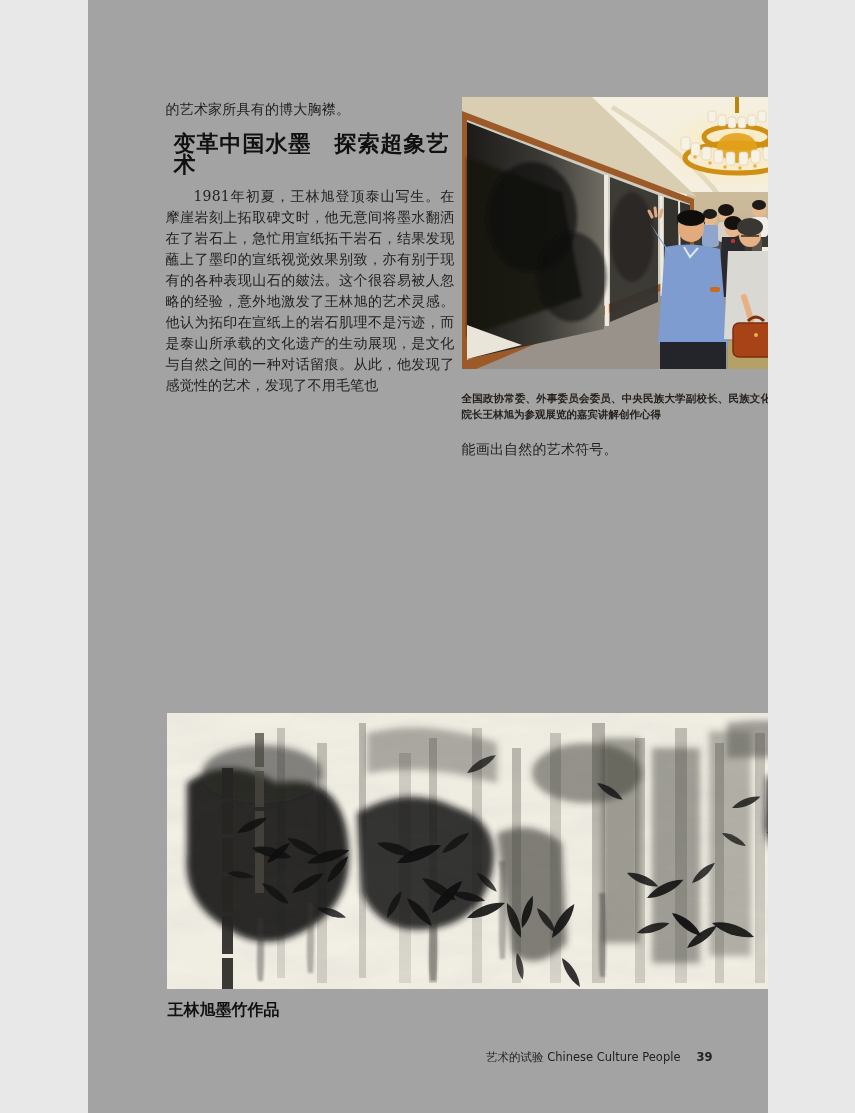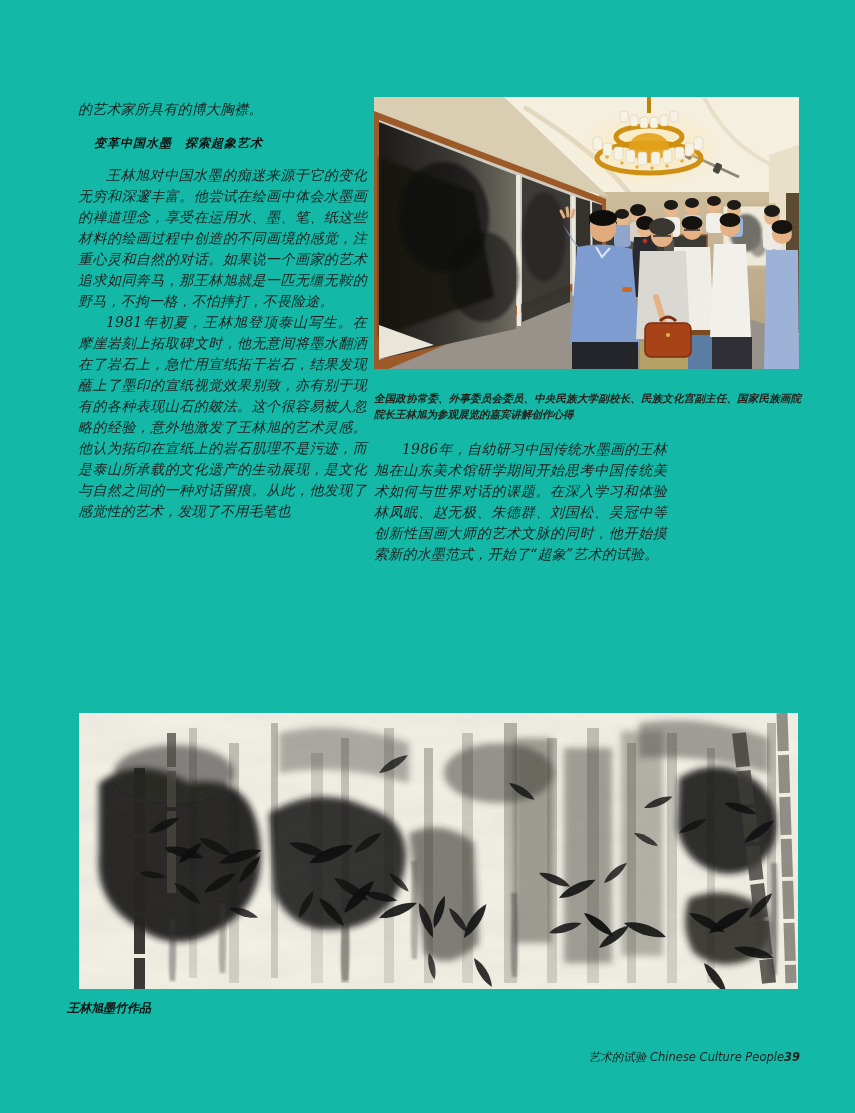--- a/index.html
+++ b/index.html
@@ -1,61 +1,60 @@
 <!DOCTYPE html>
 <html><head>
 <meta charset="utf-8">
 <style>
   html,body{margin:0;padding:0;background:#e8e8e8;}
   #page{
-    position:relative;width:855px;height:1113px;margin:0 auto;
-    background:#14b8a6;overflow:hidden;
-    font-family:"DejaVu Serif", serif;color:#1f1f1f;font-style:italic;
+    position:relative;width:680px;height:1113px;margin:0 auto;
+    background:#a3a3a3;overflow:hidden;
+    font-family:"DejaVu Serif", serif;color:#1f1f1f;
   }
   .col{position:absolute;text-align:justify;font-size:14px;line-height:21px;letter-spacing:.2px;}
   .col p{margin:0;text-indent:2em;}
   .col p.noindent{text-indent:0;}
   #left-col{left:78px;top:99px;width:289px;}
   #right-col{left:374px;top:439px;width:293px;}
   h2.section{
-    font-family:"DejaVu Sans", sans-serif;font-size:12px;font-weight:bold;
-    margin:13px 0 11px 16px;letter-spacing:1px;color:#111;text-indent:0;text-align:left;
+    font-family:"DejaVu Sans", sans-serif;font-size:22px;font-weight:bold;
+    margin:13px 0 11px 8px;letter-spacing:1px;color:#111;text-indent:0;text-align:left;
   }
   #photo-box{position:absolute;left:374px;top:97px;width:425px;height:272px;overflow:hidden;}
   #photo-box svg{display:block;}
   #photo-caption{
     position:absolute;left:374px;top:391px;width:427px;
     font-family:"DejaVu Sans", sans-serif;font-weight:bold;
     font-size:10.5px;line-height:15.5px;color:#26211c;text-align:justify;
   }
   #artwork-box{position:absolute;left:79px;top:713px;width:719px;height:276px;overflow:hidden;}
   #artwork-caption{
-    position:absolute;left:67px;top:1000px;
-    font-family:"DejaVu Sans", sans-serif;font-weight:bold;font-size:12px;color:#111;
+    position:absolute;left:80px;top:1000px;
+    font-family:"DejaVu Sans", sans-serif;font-weight:bold;font-size:16px;color:#111;
   }
   #footer{
     position:absolute;right:55px;top:1050px;
     font-family:"DejaVu Sans", sans-serif;font-size:11.5px;color:#222;
   }
-  #footer .pagenum{font-weight:bold;margin-left:0;}
+  #footer .pagenum{font-weight:bold;margin-left:16px;}
 </style>
 </head>
 <body>
 
 <div id="page">
 
   <div id="left-col" class="col">
     <p class="noindent">的艺术家所具有的博大胸襟。</p>
     <h2 class="section">变革中国水墨　探索超象艺术</h2>
-    <p>王林旭对中国水墨的痴迷来源于它的变化无穷和深邃丰富。他尝试在绘画中体会水墨画的禅道理念，享受在运用水、墨、笔、纸这些材料的绘画过程中创造的不同画境的感觉，注重心灵和自然的对话。如果说一个画家的艺术追求如同奔马，那王林旭就是一匹无缰无鞍的野马，不拘一格，不怕摔打，不畏险途。</p>
     <p>1981年初夏，王林旭登顶泰山写生。在摩崖岩刻上拓取碑文时，他无意间将墨水翻洒在了岩石上，急忙用宣纸拓干岩石，结果发现蘸上了墨印的宣纸视觉效果别致，亦有别于现有的各种表现山石的皴法。这个很容易被人忽略的经验，意外地激发了王林旭的艺术灵感。他认为拓印在宣纸上的岩石肌理不是污迹，而是泰山所承载的文化遗产的生动展现，是文化与自然之间的一种对话留痕。从此，他发现了感觉性的艺术，发现了不用毛笔也</p>
   </div>
 
   <div id="right-col" class="col">
-    <p>1986年，自幼研习中国传统水墨画的王林旭在山东美术馆研学期间开始思考中国传统美术如何与世界对话的课题。在深入学习和体验林凤眠、赵无极、朱德群、刘国松、吴冠中等创新性国画大师的艺术文脉的同时，他开始摸索新的水墨范式，开始了“超象”艺术的试验。</p>
+    <p class="noindent">能画出自然的艺术符号。</p>
   </div>
 
   <div id="photo-box">
     <svg width="425" height="272" viewBox="0 0 425 272">
       <defs>
         <radialGradient id="glow" cx="50%" cy="50%" r="50%">
           <stop offset="0%" stop-color="#ffe9b0" stop-opacity=".9"></stop>
           <stop offset="100%" stop-color="#ffe9b0" stop-opacity="0"></stop>
         </radialGradient>
         <linearGradient id="wallg" x1="0" y1="0" x2="0" y2="1">

